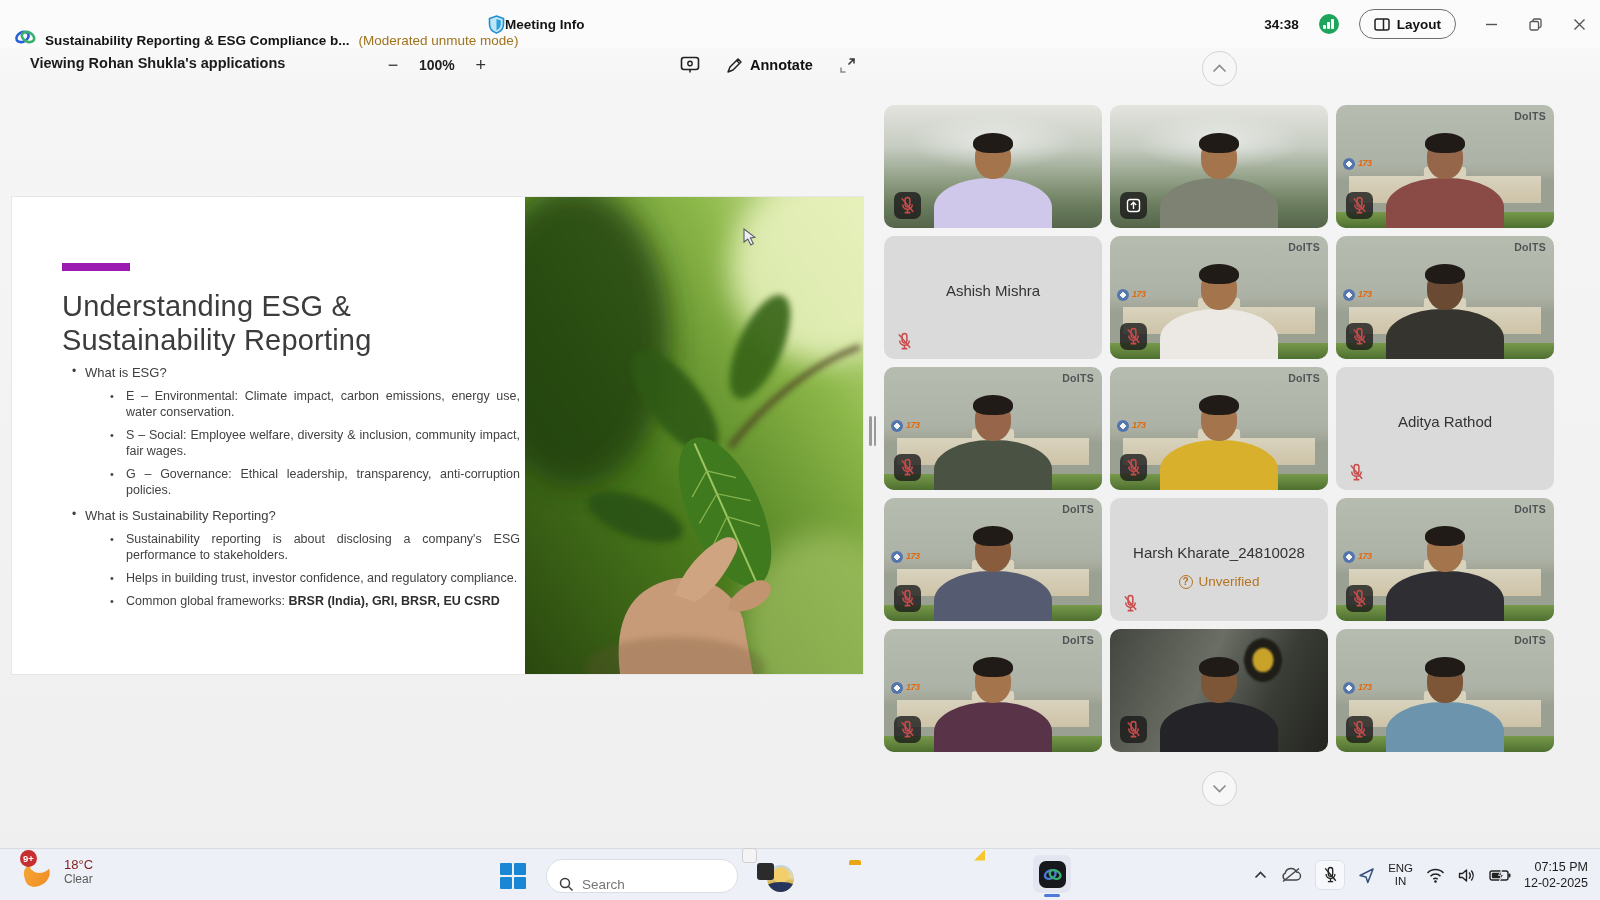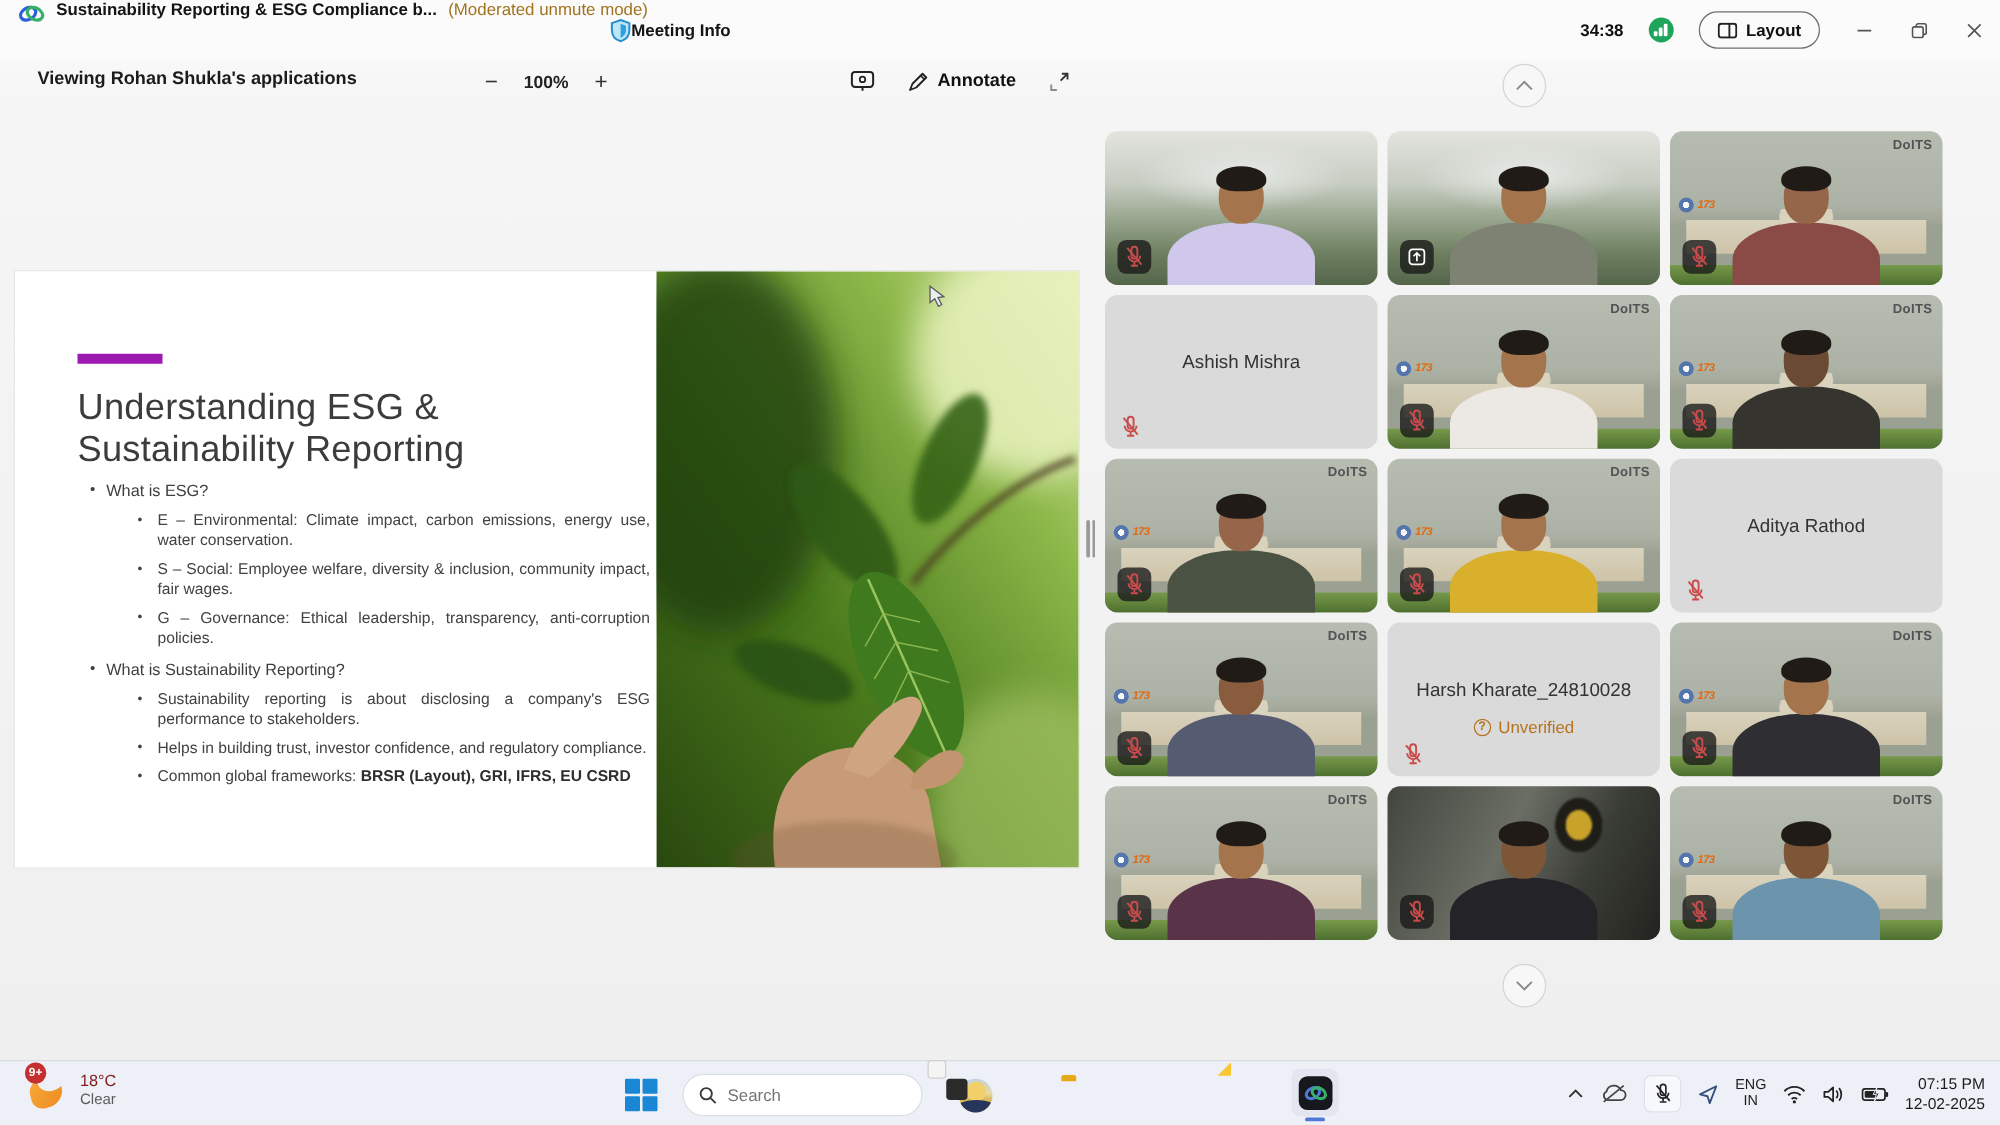--- a/index.html
+++ b/index.html
@@ -2,21 +2,21 @@
 <html><head>
 <meta charset="utf-8">
 <style>
   * { margin:0; padding:0; box-sizing:border-box; }
   html,body { width:1600px; height:900px; overflow:hidden; }
   body { font-family:"Liberation Sans", sans-serif; background:#f2f2f2; position:relative; }
   .stage { position:absolute; inset:0; width:1600px; height:900px; background:linear-gradient(180deg,#fcfcfc 0%,#f5f5f5 10%,#efefef 100%); }
 
   
   .titlebar { position:absolute; top:0; left:0; width:1600px; height:48px; background:#fbfbfb; }
-  .tb-left { position:absolute; left:14px; top:0; height:48px; display:flex; align-items:flex-start; gap:9px; }
+  .tb-left { position:absolute; left:14px; top:0; height:48px; display:flex; align-items:flex-end; gap:9px; }
   .webex-logo { width:22px; height:22px; position:relative; }
   .meeting-title { font-size:13.5px; color:#141414; font-weight:700; }
   .mode-note { font-size:13.5px; color:#a0731c; }
   .tb-mid { position:absolute; left:488px; top:0; height:48px; display:flex; align-items:center; gap:0; }
   .meeting-info-label { font-size:13.5px; color:#141414; font-weight:700; }
   .tb-right { position:absolute; right:12px; top:0; height:48px; display:flex; align-items:center; gap:20px; }
   .timer { font-size:13.5px; color:#111; font-weight:700; }
   .conn-dot { width:20px; height:20px; border-radius:50%; background:#1fa45b; display:flex; align-items:flex-end; justify-content:center; gap:1.5px; padding-bottom:5px; }
   .conn-dot i { display:block; width:2.5px; background:#fff; border-radius:1px; }
   .conn-dot i:nth-child(1){height:4px} .conn-dot i:nth-child(2){height:7px} .conn-dot i:nth-child(3){height:10px}
@@ -28,21 +28,21 @@
   
   .viewing-label { position:absolute; left:30px; top:55px; font-size:14.5px; font-weight:700; color:#1b1b1b; }
   .zoom-group { position:absolute; left:383px; top:52px; display:flex; align-items:center; gap:16px; height:26px; }
   .zoom-btn { font-size:18px; color:#333; width:20px; text-align:center; cursor:pointer; line-height:20px; }
   .zoom-level { font-size:14px; color:#222; font-weight:700; }
   .present-group { position:absolute; left:680px; top:52px; display:flex; align-items:center; gap:26px; height:26px; }
   .tool-ic { cursor:pointer; display:flex; align-items:center; gap:7px; }
   .annotate-label { font-size:14.5px; color:#111; font-weight:700; }
 
   
-  .slide { position:absolute; left:12px; top:217px; width:851px; height:477px; background:#fff; box-shadow:0 0 0 1px #e7e7e7; }
+  .slide { position:absolute; left:12px; top:197px; width:851px; height:477px; background:#fff; box-shadow:0 0 0 1px #e7e7e7; }
   .accent-bar { position:absolute; left:50px; top:66px; width:68px; height:8px; background:#9c1ab1; }
   .slide-title { position:absolute; left:50px; top:92px; font-size:29px; line-height:34px; color:#3c3c3c; font-weight:400; letter-spacing:.2px; }
   .slide-bullets { position:absolute; left:54px; top:167px; width:454px; list-style:none; color:#3e3e3e; }
   .slide-bullets li { position:relative; }
   .slide-bullets > li { margin-bottom:9px; }
   .l1-text { font-size:13px; line-height:17px; display:block; padding-left:19px; }
   .slide-bullets > li::before { content:"•"; position:absolute; left:6px; top:0; font-size:12px; color:#3e3e3e; }
   ul.l2 { list-style:none; margin-top:7px; }
   ul.l2 li { font-size:12.5px; line-height:16px; margin-bottom:7px; padding-left:60px; text-align:justify; color:#424242; }
   ul.l2 li::before { content:"•"; position:absolute; left:44px; top:0; font-size:11px; }
@@ -93,21 +93,21 @@
   .weather-icon { position:relative; width:34px; height:34px; }
   .moon-shape { position:absolute; left:2px; top:8px; width:26px; height:24px; border-radius:50% 50% 60% 40%; background:linear-gradient(135deg,#f6a93b,#ef8b1f); transform:rotate(-15deg); }
   .moon-shape::after { content:""; position:absolute; left:8px; top:-6px; width:22px; height:18px; border-radius:50%; background:#eef0f8; }
   .weather-badge { position:absolute; left:-2px; top:-4px; min-width:17px; height:17px; border-radius:50%; background:#c62f2f; color:#fff; font-size:9.5px; font-weight:700; display:flex; align-items:center; justify-content:center; padding:0 2px; }
   .weather-temp { font-size:13px; color:#7f1d1d; line-height:15px; }
   .weather-cond { font-size:12px; color:#5c5c5c; line-height:14px; }
   .apps { position:absolute; left:500px; top:8px; display:flex; align-items:center; gap:19px; height:38px; }
   .app-btn { width:27px; height:27px; position:relative; cursor:pointer; flex:none; }
   .start-icon { display:grid; grid-template-columns:12px 12px; grid-template-rows:12px 12px; gap:2px; width:26px; height:26px; }
   .start-icon i { background:#1a87d4; border-radius:1px; }
-  .search-pill { width:192px; height:34px; border-radius:17px; background:#fff; border:1px solid #dcdee6; display:flex; align-items:center; padding:0 6px 0 12px; gap:8px; cursor:text; }
+  .search-pill { width:192px; height:34px; border-radius:17px; background:#fff; border:1px solid #dcdee6; display:flex; align-items:flex-end; padding:0 6px 0 12px; gap:8px; cursor:text; }
   .search-pill input { border:none; outline:none; flex:1; font-size:13.5px; color:#333; background:transparent; font-family:"Liberation Sans",sans-serif; }
   .search-moon { width:27px; height:27px; border-radius:50%; overflow:hidden; position:relative; background:linear-gradient(180deg,#bdd3ea 0%,#e8d9a0 45%,#d9b95c 60%); flex:none; }
   .search-moon::before { content:""; position:absolute; left:6px; top:2px; width:16px; height:16px; border-radius:50%; background:#f2cf6b; }
   .search-moon::after { content:""; position:absolute; left:-4px; bottom:-6px; width:36px; height:16px; background:#25355c; border-radius:50% 50% 0 0; }
   .taskview-icon { position:relative; width:24px; height:24px; }
   .taskview-icon .b1 { position:absolute; left:0; top:0; width:17px; height:17px; background:#2b2b2b; border-radius:3px; }
   .taskview-icon .b2 { position:absolute; right:0; bottom:0; width:15px; height:15px; background:#f4f4f4; border:1px solid #cfcfcf; border-radius:3px; }
   .copilot-icon { width:25px; height:25px; border-radius:50%; background:conic-gradient(from 210deg,#5b8def,#b052f7,#ff7d4d,#ffc84a,#58c7f0,#5b8def); }
   .folder-icon { position:relative; width:27px; height:21px; margin-top:3px; background:linear-gradient(180deg,#ffd766,#f6b81f); border-radius:3px; }
   .folder-icon::before { content:""; position:absolute; left:0; top:-3px; width:12px; height:5px; background:#e8a814; border-radius:2px 2px 0 0; }
@@ -233,21 +233,21 @@
             <li>E – Environmental: Climate impact, carbon emissions, energy use, water conservation.</li>
             <li>S – Social: Employee welfare, diversity &amp; inclusion, community impact, fair wages.</li>
             <li>G – Governance: Ethical leadership, transparency, anti-corruption policies.</li>
           </ul>
         </li>
         <li>
           <span class="l1-text">What is Sustainability Reporting?</span>
           <ul class="l2">
             <li>Sustainability reporting is about disclosing a company's ESG performance to stakeholders.</li>
             <li>Helps in building trust, investor confidence, and regulatory compliance.</li>
-            <li>Common global frameworks: <b>BRSR (Layout), GRI, IFRS, EU CSRD</b></li>
+            <li>Common global frameworks: <b>BRSR (India), GRI, BRSR, EU CSRD</b></li>
           </ul>
         </li>
       </ul>
     <div class="leaf-wrap">
       <svg viewBox="0 0 338 477" preserveAspectRatio="none">
         <defs>
           <linearGradient id="bgG" x1="0" y1="1" x2="1" y2="0">
             <stop offset="0" stop-color="#2a480f"></stop>
               <stop offset="0.4" stop-color="#4a7a1c"></stop>
             <stop offset="0.75" stop-color="#8db84a"></stop>

